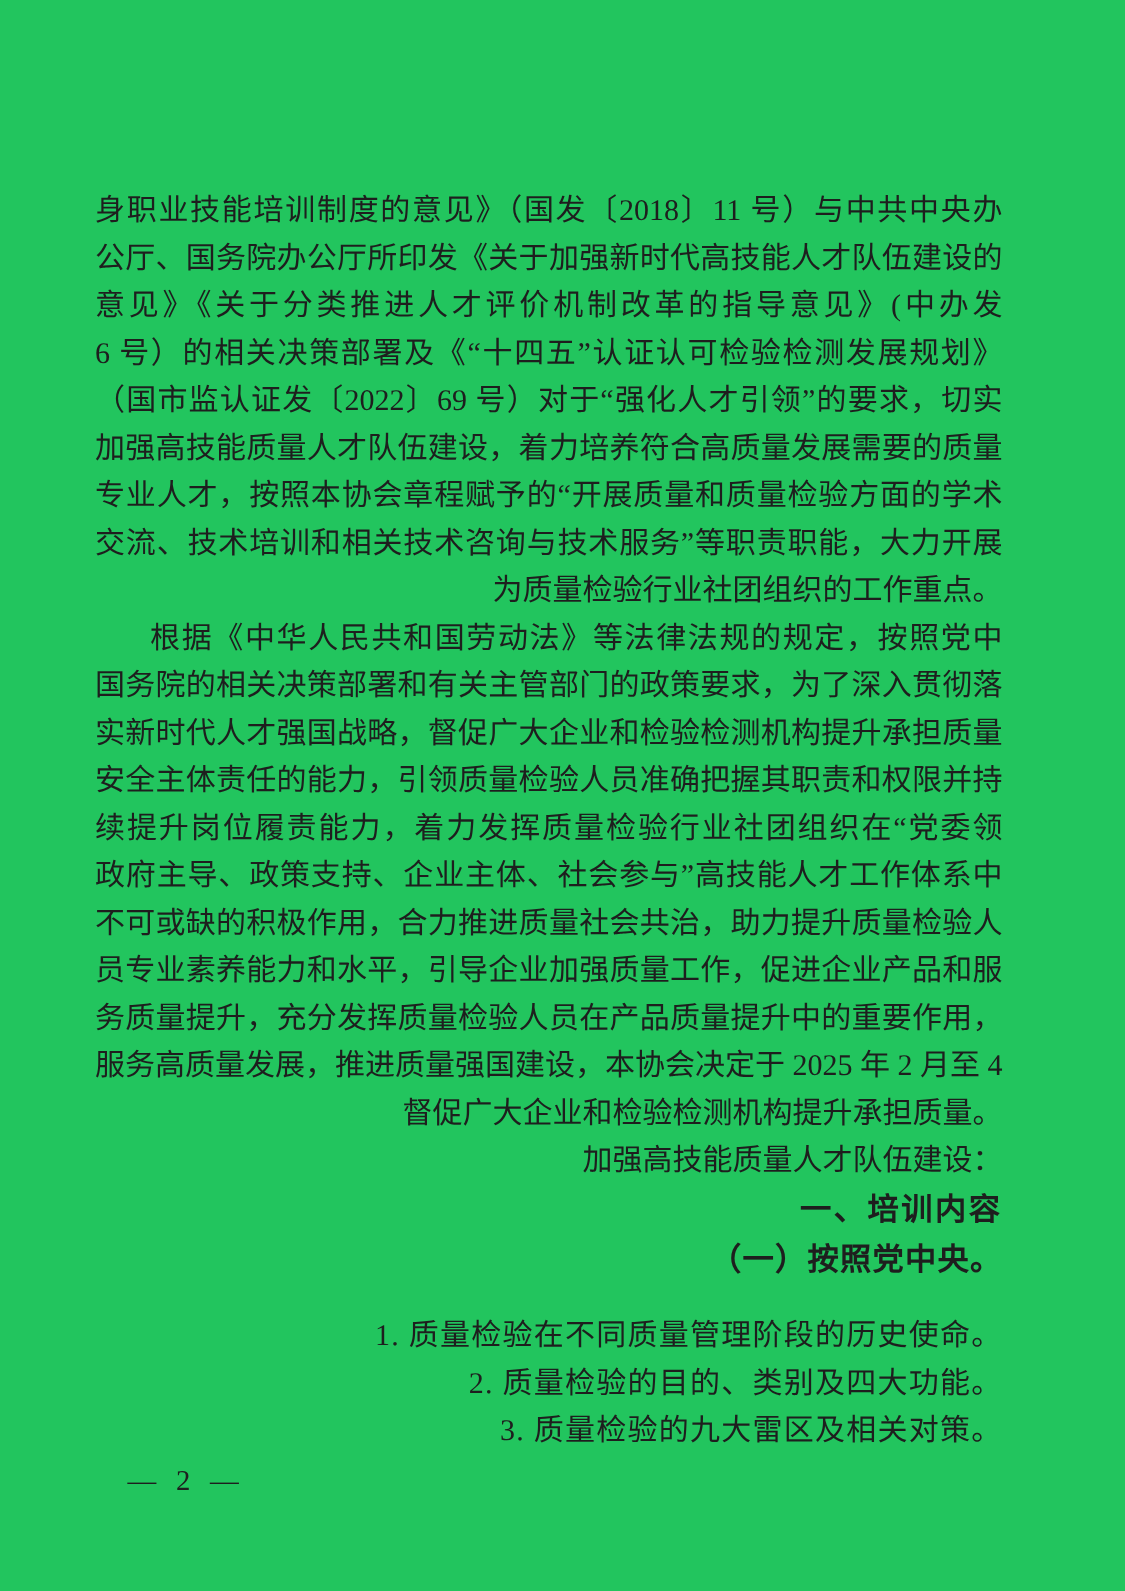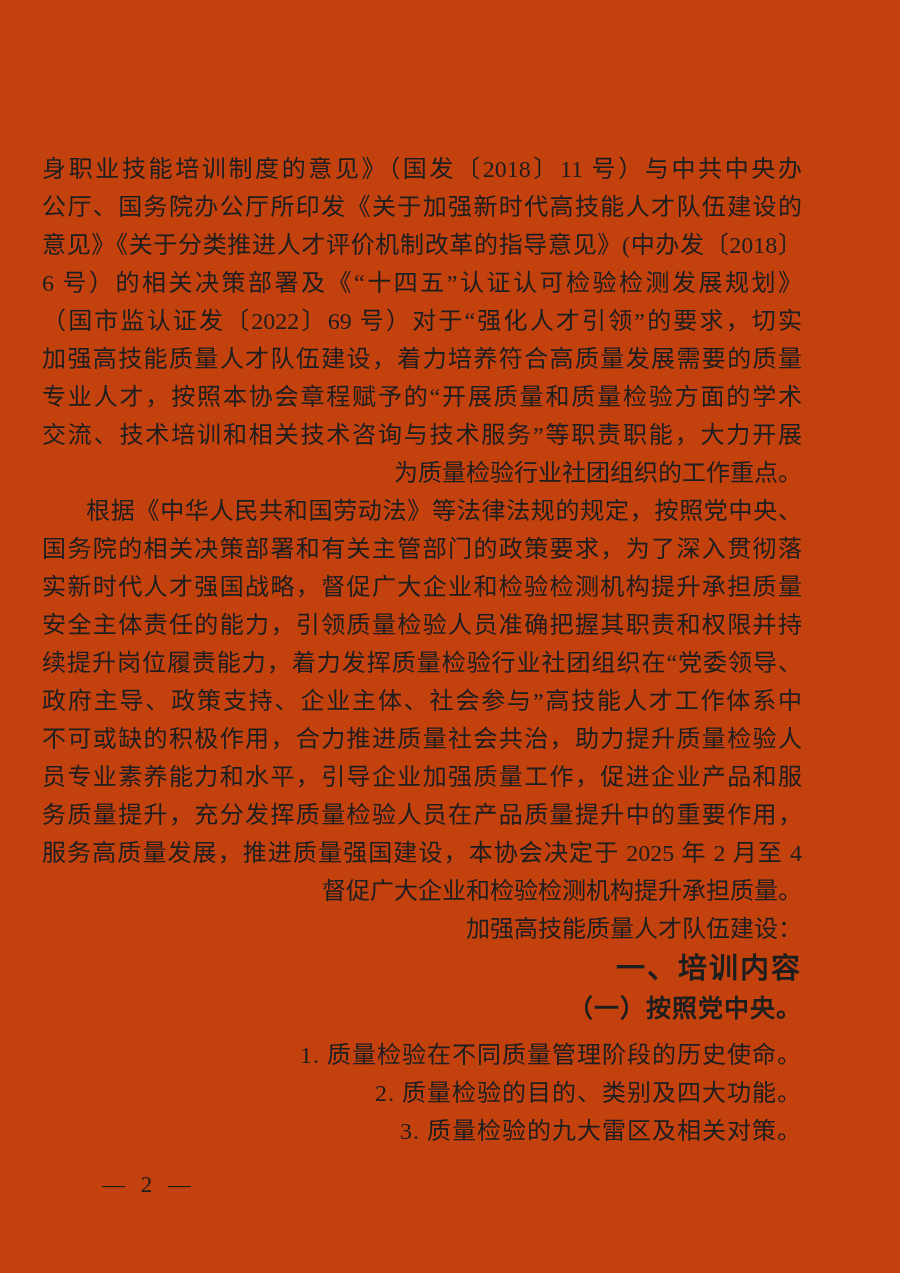--- a/index.html
+++ b/index.html
@@ -5,59 +5,59 @@
   html, body {
     margin: 0;
     padding: 0;
     background: #ffffff;
   }
   .page {
     position: relative;
     width: 900px;
     height: 1273px;
     margin: 0 auto;
-    background: #c2410c;
+    background: #22c55e;
     color: #1e1e1e;
     font-family: "Liberation Serif", "DejaVu Serif", serif;
     box-sizing: border-box;
-    padding: 150px 98px 0 42px;
+    padding: 150px 98px 0 76px;
     overflow: hidden;
   }
   .ln {
     font-size: 24px;
     line-height: 38px;
     height: 38px;
     overflow: hidden;
     text-align: right;
   }
   
   .j {
     text-align: justify;
     text-align-last: justify;
   }
   .ind { text-indent: 44px; }
   .h1 {
     font-family: "Liberation Sans", "DejaVu Sans", sans-serif;
     font-weight: bold;
-    font-size: 29px;
+    font-size: 25px;
     line-height: 40px;
     height: 40px;
     text-indent: 46px;
     letter-spacing: 2px;
   }
   .h2 {
     font-weight: bold;
     font-size: 25px;
     line-height: 42px;
     height: 42px;
     text-indent: 38px;
     letter-spacing: 1px;
   }
   .item { letter-spacing: 1px; }
-  .items { margin-top: 6px; }
+  .items { margin-top: 20px; }
   .footer {
     position: absolute;
     left: 102px;
     top: 1172px;
     font-size: 23px;
     letter-spacing: 5px;
     color: #1e1e1e;
   }
 </style>
 </head>

